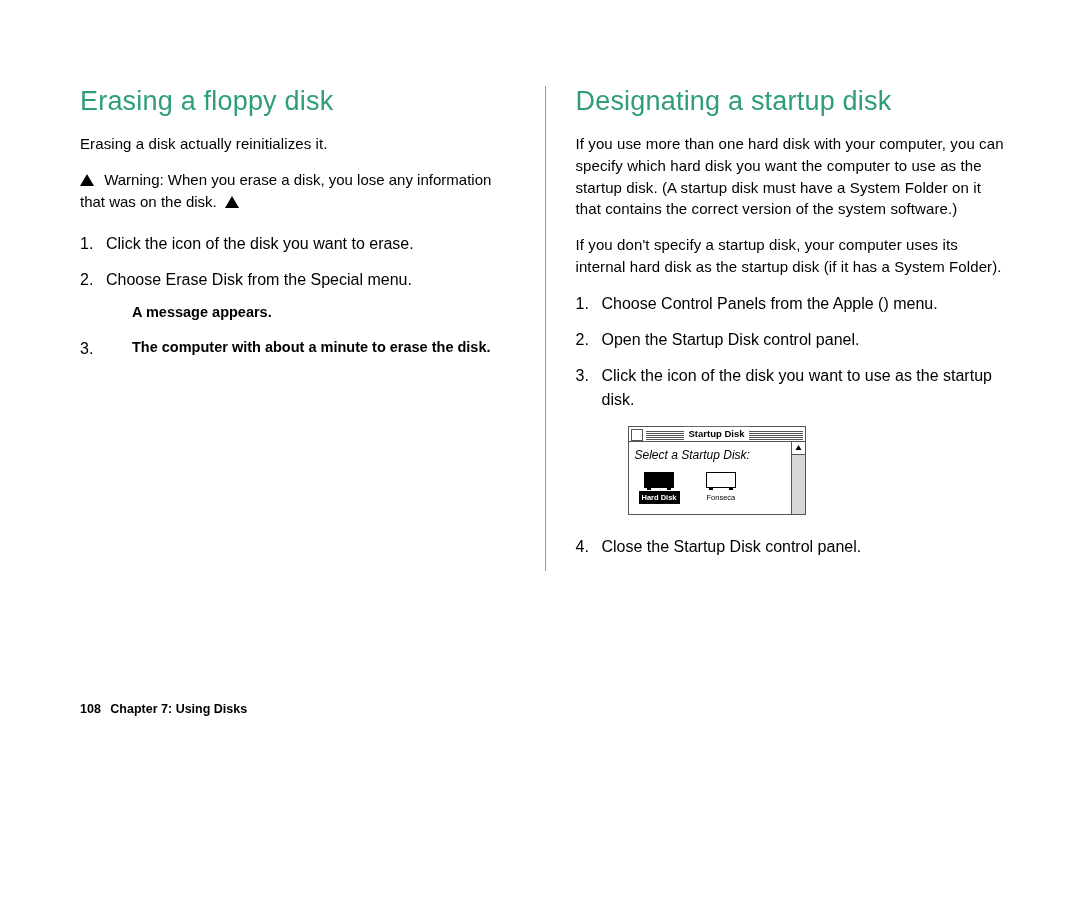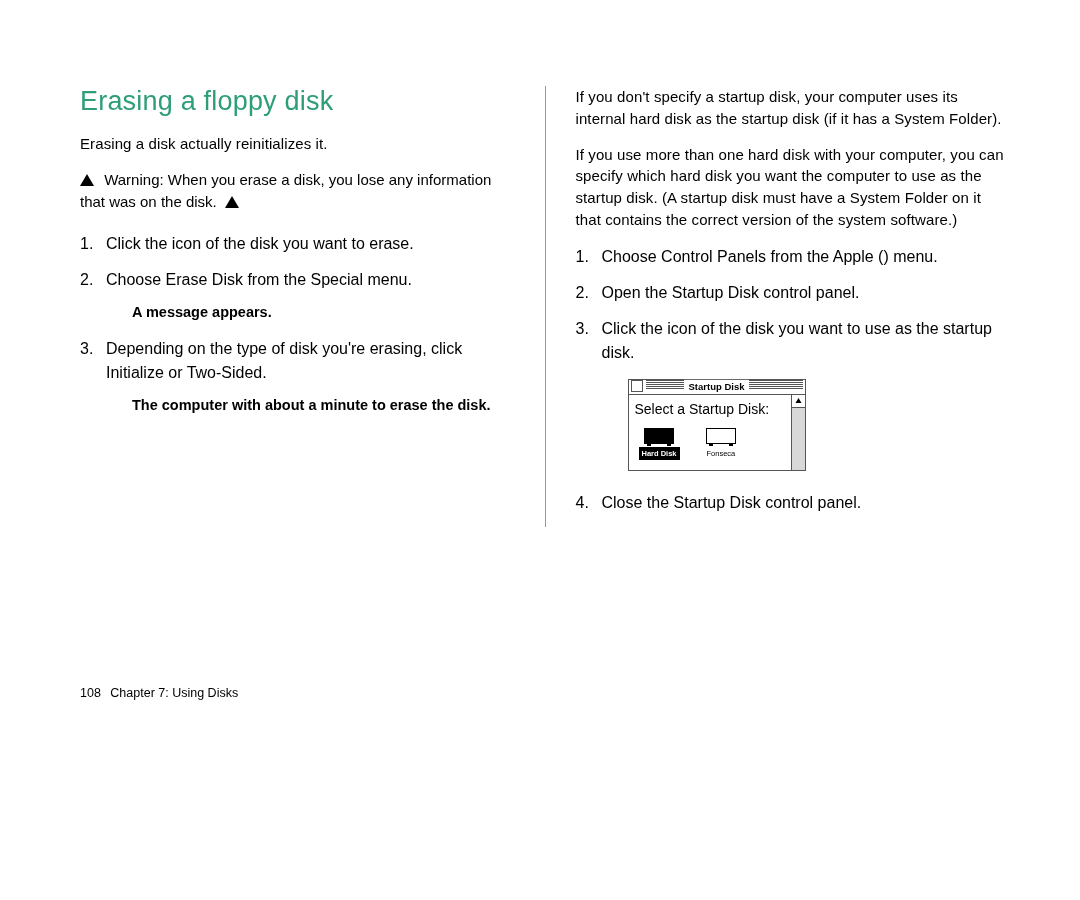--- a/index.html
+++ b/index.html
@@ -105,21 +105,21 @@
   }
   .panel {
     width: 176px;
     border: 1px solid #555;
     font-family: "Geneva", "Helvetica", sans-serif;
     font-size: 10px;
     background: #fff;
   }
   .panel-titlebar {
     display: flex;
-    align-items: flex-start;
+    align-items: flex-end;
     height: 14px;
     border-bottom: 1px solid #555;
     background: #fff;
     position: relative;
     padding: 0 2px;
   }
   .panel-closebox {
     width: 10px; height: 10px;
     border: 1px solid #555;
     margin-right: 3px;
@@ -164,22 +164,23 @@
     height: 12px;
     border-bottom: 1px solid #555;
     display: flex;
     align-items: center;
     justify-content: center;
     background: #fff;
   }
   .sb-arrow svg { display:block; }
   .sb-track { flex: 1; background: #d8d8d8; }
   .panel-prompt {
-    font-size: 14px;
+    font-size: 12px;
     margin-bottom: 6px;
+    font-style: italic;
   }
   .disk-row {
     display: flex;
     gap: 24px;
     align-items: flex-end;
     padding: 2px 0 0 4px;
   }
   .disk {
     display: flex;
     flex-direction: column;
@@ -209,23 +210,23 @@
     white-space: nowrap;
   }
   .disk-label.sel {
     background: #000;
     color: #fff;
     font-weight: bold;
   }
   .footer {
     position: absolute;
     left: 80px;
-    bottom: 48px;
+    bottom: 32px;
     font-size: 12.5px;
-    font-weight: 400;
+    font-weight: 700;
   }
   .footer .pn { margin-right: 6px; }
 </style>
 </head>
 <body>
 
 <div class="page">
   <div class="columns">
 
     <div class="col col-left">
@@ -239,29 +240,29 @@
         <span class="tri trail"></span>
       </div>
 
       <ol class="steps">
         <li>Click the icon of the disk you want to erase.</li>
         <li>
           <span>Choose Erase Disk from the Special menu.</span>
           <div class="substep">A message appears.</div>
         </li>
         <li>
-          <span>Depending on the type of disk you're erasing, click Initialize or Two-Sided.</span>
           <div class="substep">The computer with about a minute to erase the disk.</div>
         </li>
       </ol>
     </div>
 
     <div class="col col-right">
+      <h2 class="section-title">Designating a startup disk</h2>
+      <p class="body">If you use more than one hard disk with your computer, you can specify which hard disk you want the computer to use as the startup disk. (A startup disk must have a System Folder on it that contains the correct version of the system software.)</p>
       <p class="body">If you don't specify a startup disk, your computer uses its internal hard disk as the startup disk (if it has a System Folder).</p>
-      <p class="body">If you use more than one hard disk with your computer, you can specify which hard disk you want the computer to use as the startup disk. (A startup disk must have a System Folder on it that contains the correct version of the system software.)</p>
 
       <ol class="steps">
         <li>
           <span>Choose Control Panels from the Apple (</span><span class="apple"></span><span>) menu.</span>
         </li>
         <li>Open the Startup Disk control panel.</li>
         <li>
           <span>Click the icon of the disk you want to use as the startup disk.</span>
 
           <div class="panel-wrap">

